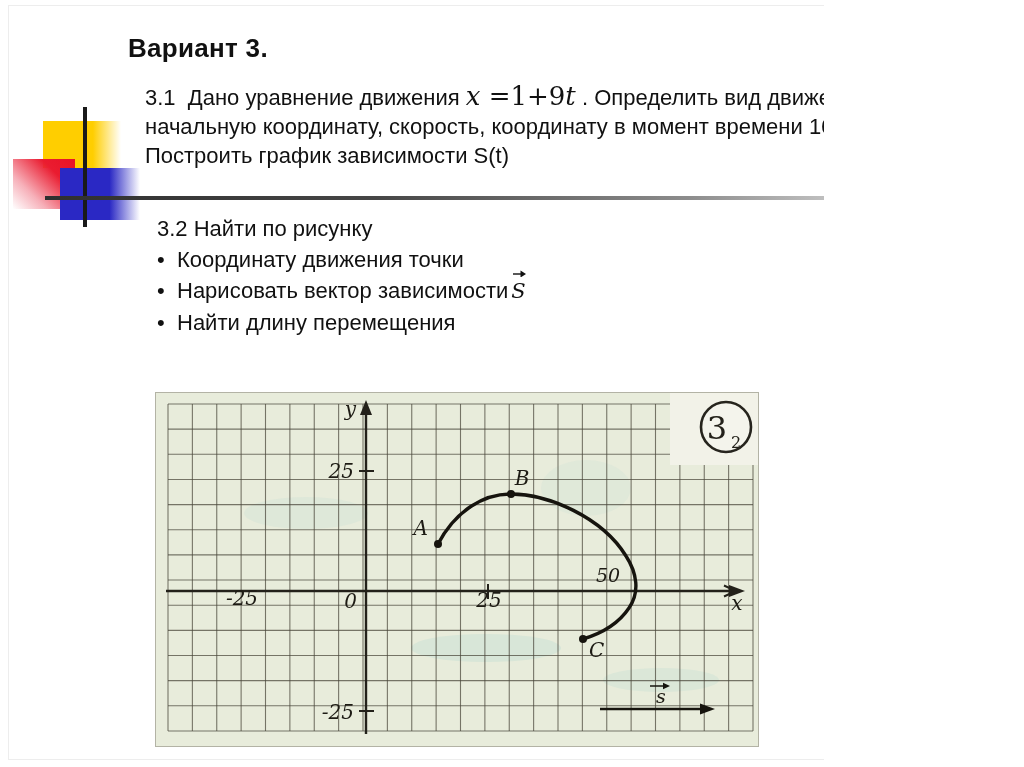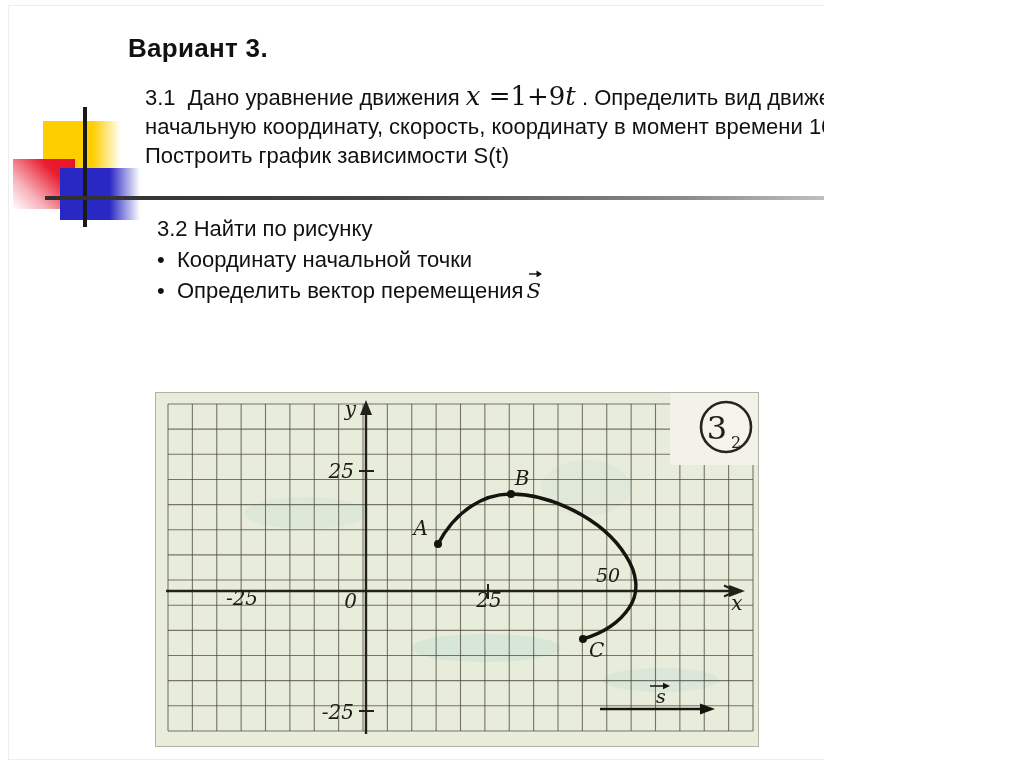--- a/index.html
+++ b/index.html
@@ -59,25 +59,26 @@
   <div class="sq sq-blue" data-name="decor-blue-square"></div>
   <div class="vline" data-name="decor-vertical-line"></div>
   <div class="divider" data-name="section-divider-line"></div>
 
   <div class="title" data-name="slide-title">Вариант 3.</div>
 
   <div class="p31" data-name="problem-3-1-text"><span data-name="problem-3-1-before-eq">3.1  Дано уравнение движения </span><span class="eq" data-name="motion-equation"><span class="eq-it" data-name="equation-x">x</span><span data-name="equation-mid"> =1+9</span><span class="eq-it" data-name="equation-t">t</span></span><span data-name="problem-3-1-after-eq"> . Определить вид движения, начальную координату, скорость, координату в момент времени 10 с. Построить график зависимости S(t)</span></div>
 
   <div class="p32" data-name="problem-3-2-block">
     <div class="line32" data-name="problem-3-2-heading">3.2 Найти по рисунку</div>
-    <div class="line32" data-name="list-item"><span class="bullet" data-name="bullet-icon">•</span><span data-name="list-item-text">Координату начальной точки</span></div>
-    <div class="line32" data-name="list-item"><span class="bullet" data-name="bullet-icon">•</span><span data-name="list-item-text">Определить вектор перемещения</span><span class="vec" data-name="vector-s-symbol"><span data-name="vector-s-letter">S</span><svg class="vec-arrow" data-name="vector-arrow-icon" width="15" height="8" viewBox="0 0 15 8">
+    <div class="line32" data-name="list-item"><span class="bullet" data-name="bullet-icon">•</span><span data-name="list-item-text">Координату движения точки</span></div>
+    <div class="line32" data-name="list-item"><span class="bullet" data-name="bullet-icon">•</span><span data-name="list-item-text">Нарисовать вектор зависимости</span><span class="vec" data-name="vector-s-symbol"><span data-name="vector-s-letter">S</span><svg class="vec-arrow" data-name="vector-arrow-icon" width="15" height="8" viewBox="0 0 15 8">
             <line x1="1" y1="5" x2="11" y2="5" stroke="#111" stroke-width="1.4"></line>
             <polygon points="14,5 8.5,1.5 8.5,8.5" fill="#111"></polygon>
           </svg></span></div>
+    <div class="line32" data-name="list-item"><span class="bullet" data-name="bullet-icon">•</span><span data-name="list-item-text">Найти длину перемещения</span></div>
   </div>
 
   <div class="figure" data-name="trajectory-figure">
     <svg width="602" height="353" viewBox="0 0 602 353" data-name="trajectory-figure-svg">
       <rect x="0" y="0" width="602" height="353" fill="#e8ecdb" data-name="paper-background"></rect>
 
       <g data-name="paper-stains">
         <ellipse cx="330" cy="255" rx="75" ry="14" fill="#9fd0cf" opacity="0.22"></ellipse>
         <ellipse cx="505" cy="287" rx="58" ry="12" fill="#9fd0cf" opacity="0.18"></ellipse>
         <ellipse cx="150" cy="120" rx="62" ry="16" fill="#9fd0cf" opacity="0.12"></ellipse>

